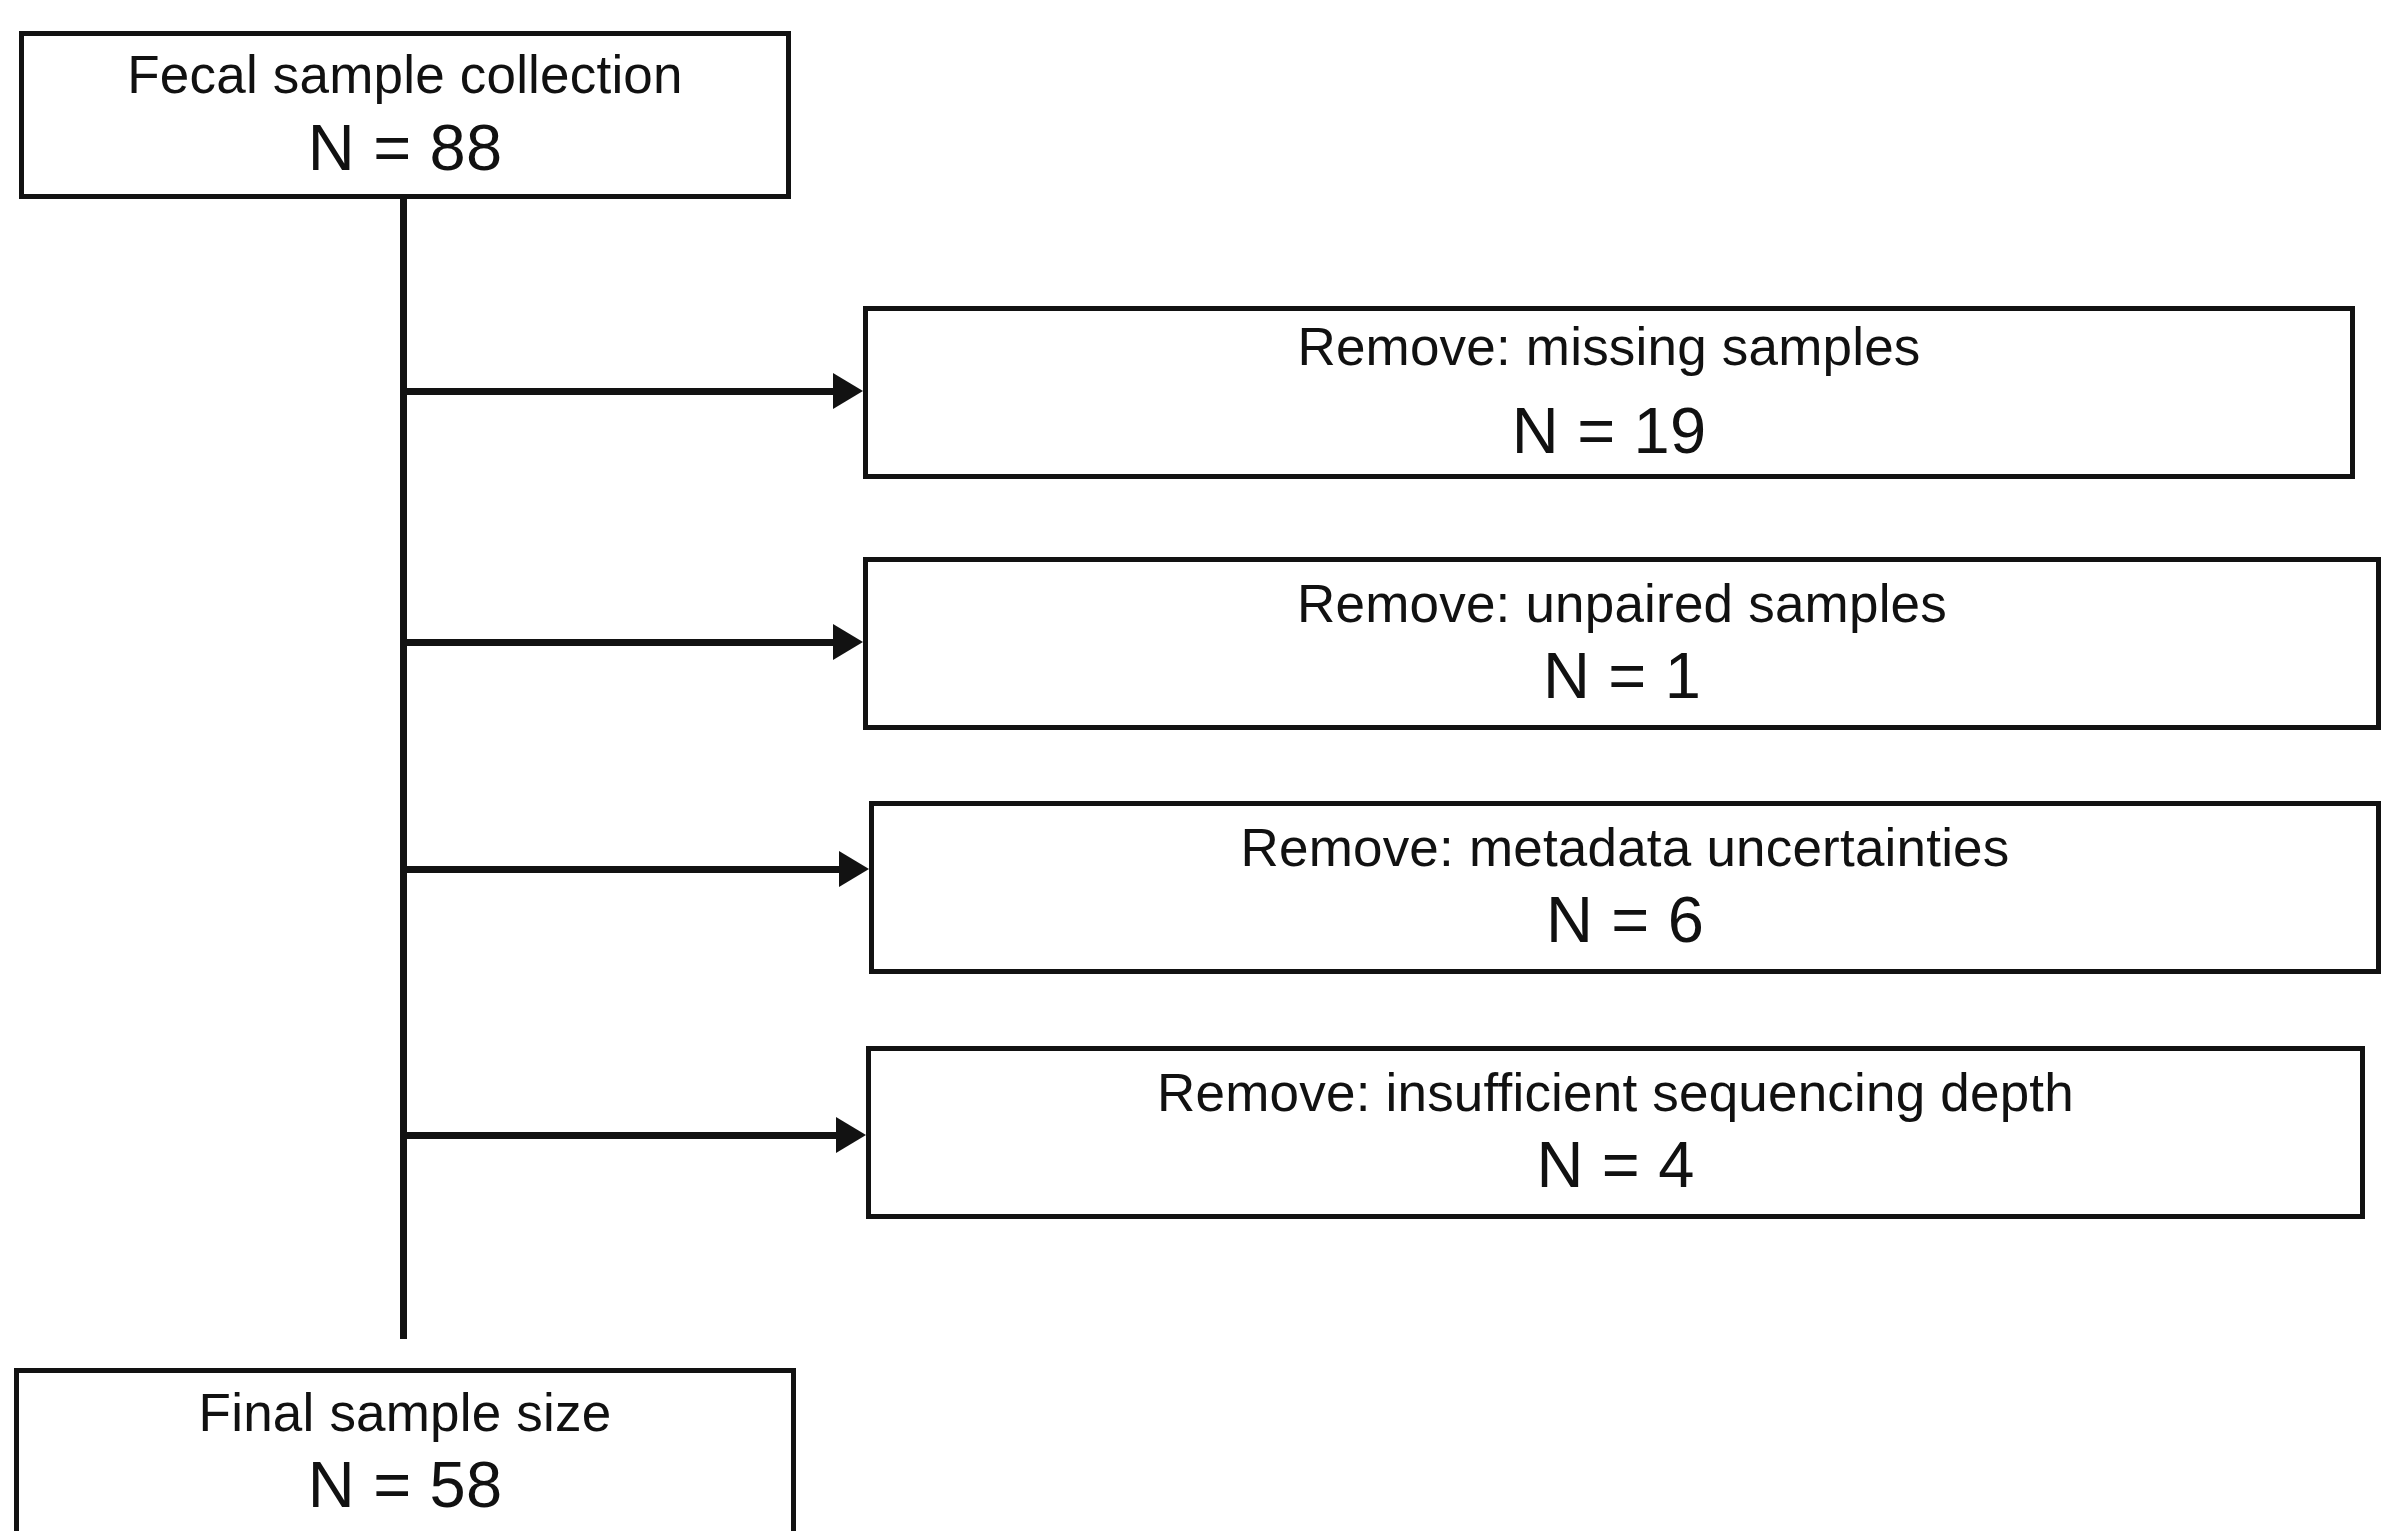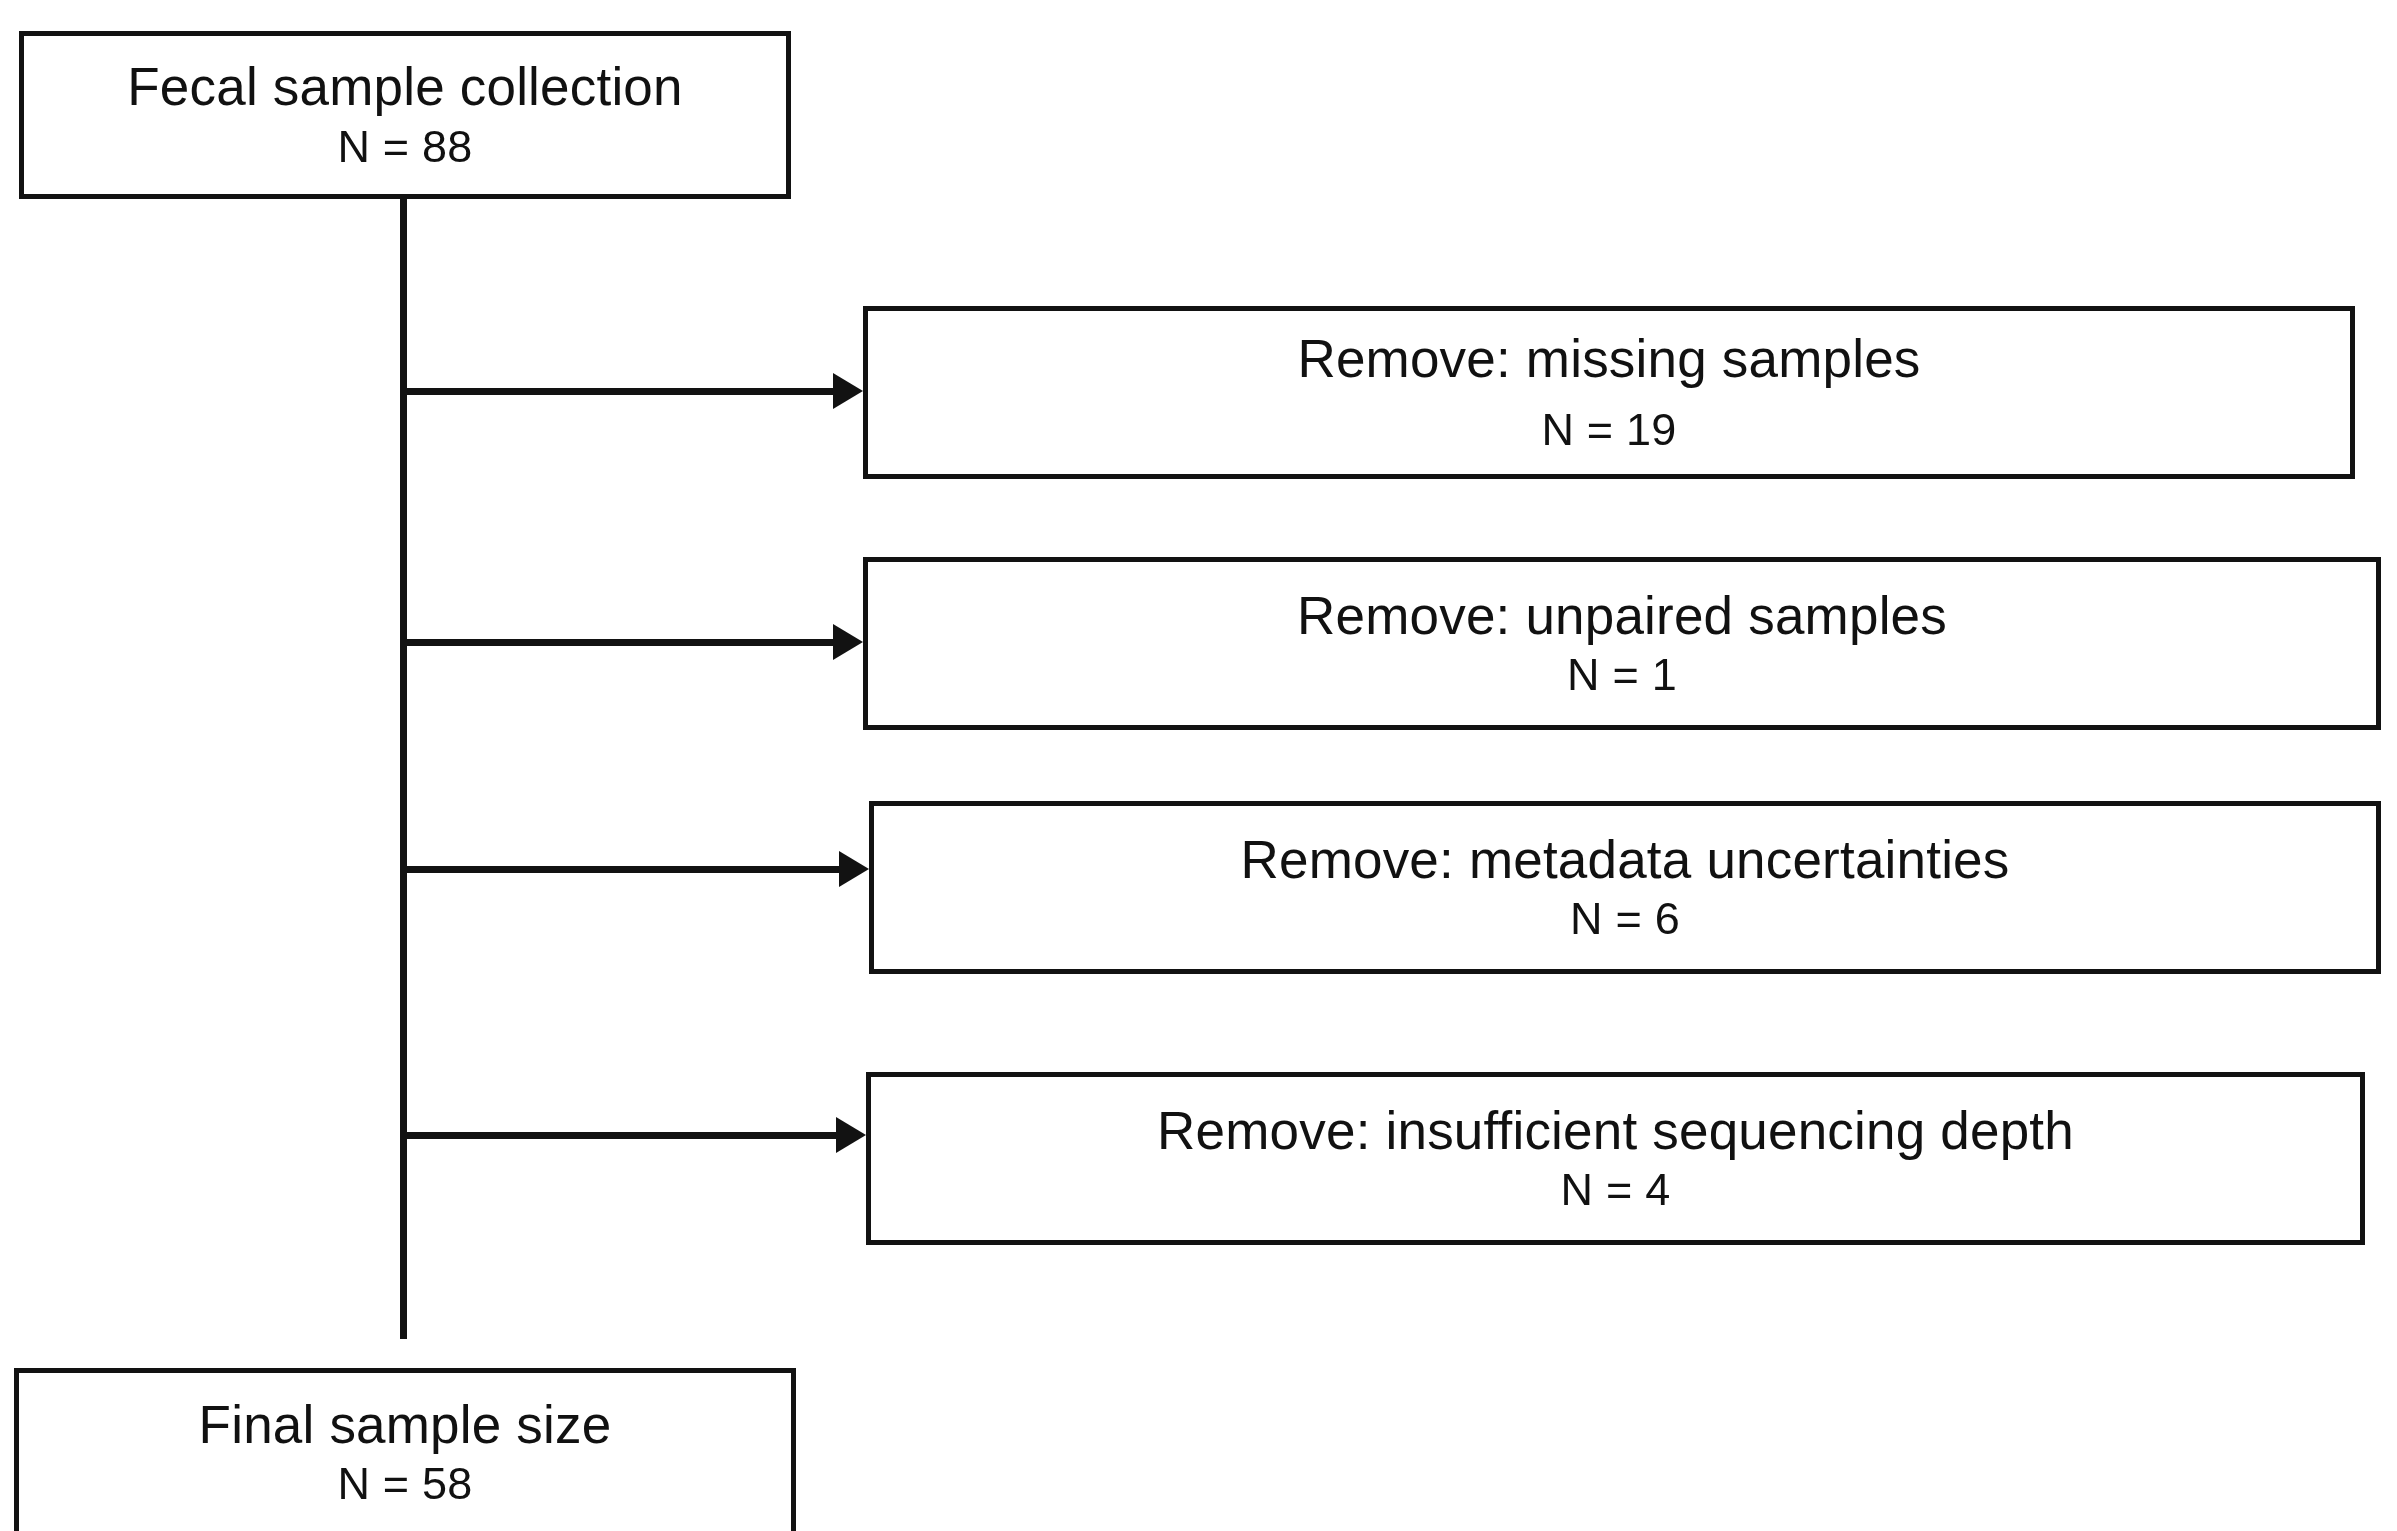--- a/index.html
+++ b/index.html
@@ -28,21 +28,21 @@
     text-align: center;
     color: #111111;
     line-height: 1.22;
   }
   .node .line1 {
     font-size: 53px;
     letter-spacing: 0.2px;
     white-space: nowrap;
   }
   .node .line2 {
-    font-size: 45px;
+    font-size: 65px;
     letter-spacing: 0.2px;
     white-space: nowrap;
   }
   .trunk {
     position: absolute;
     background: #121212;
   }
   .branch-line {
     position: absolute;
     background: #121212;
@@ -85,21 +85,21 @@
 
   <div class="branch-line" style="left:400px; top:866px; width:444px;"></div>
   <div class="arrow-head" style="left:839px; top:851px;"></div>
   <div class="node" style="left:869px; top:801px; width:1512px; height:173px;">
     <div class="line1">Remove: metadata uncertainties</div>
     <div class="line2">N = 6</div>
   </div>
 
   <div class="branch-line" style="left:400px; top:1132px; width:442px;"></div>
   <div class="arrow-head" style="left:836px; top:1117px;"></div>
-  <div class="node" style="left:866px; top:1046px; width:1499px; height:173px;margin-top:26px;">
+  <div class="node" style="left:866px; top:1046px; width:1499px; height:173px;">
     <div class="line1">Remove: insufficient sequencing depth</div>
     <div class="line2">N = 4</div>
   </div>
 
   <div class="node" style="left:14px; top:1335px; width:782px; height:169px;margin-top:33px;">
     <div class="line1">Final sample size</div>
     <div class="line2">N = 58</div>
   </div>
 
 </div>

